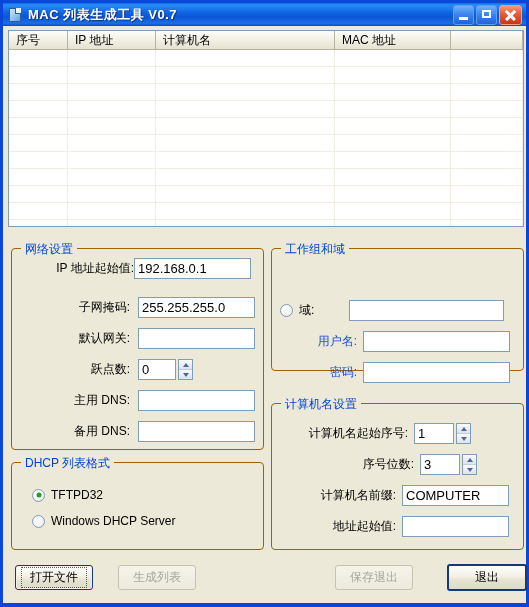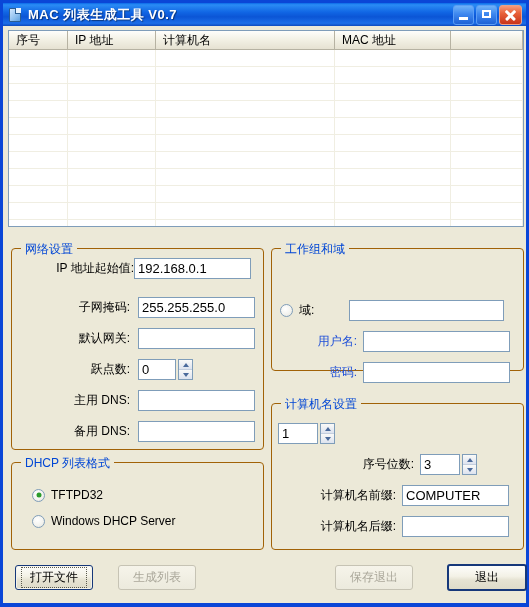--- a/index.html
+++ b/index.html
@@ -311,20 +311,21 @@
     <div class="row" style="left:8px;top:113px;width:240px;">
       <div class="lbl dim" style="width:77px;">密码:</div>
       <input class="tf" style="width: 147px; margin-left: 6px;" disabled="" value="">
     </div>
   </div>
 
   <div class="group" style="left:268px;top:403px;width:253px;height:147px;">
     <div class="legend">计算机名设置</div>
 
     <div class="row" style="left:0;top:19px;width:245px;">
+      <div class="lbl" style="width:136px;">计算机名起始序号:</div>
       <div class="spin" style="margin-left:6px;">
         <input class="tf" style="width: 40px;" value="1">
         <div class="updown">
           <div class="half up"></div>
           <div class="half down"></div>
         </div>
       </div>
     </div>
 
     <div class="row" style="left:0;top:50px;width:245px;">
@@ -337,21 +338,21 @@
         </div>
       </div>
     </div>
 
     <div class="row" style="left:0;top:81px;width:245px;">
       <div class="lbl" style="width:124px;">计算机名前缀:</div>
       <input class="tf" style="width: 107px; margin-left: 6px;" value="COMPUTER">
     </div>
 
     <div class="row" style="left:0;top:112px;width:245px;">
-      <div class="lbl" style="width:124px;">计算机名后缀:</div>
+      <div class="lbl" style="width:124px;">地址起始值:</div>
       <input class="tf" style="width: 107px; margin-left: 6px;" value="">
     </div>
   </div>
 
   <div class="btn disabled" style="left:115px;top:565px;width:78px;">
     <span>生成列表</span>
   </div>
   <div class="btn focus" style="left:12px;top:565px;width:78px;">
     <span class="inner">打开文件</span>
   </div>

